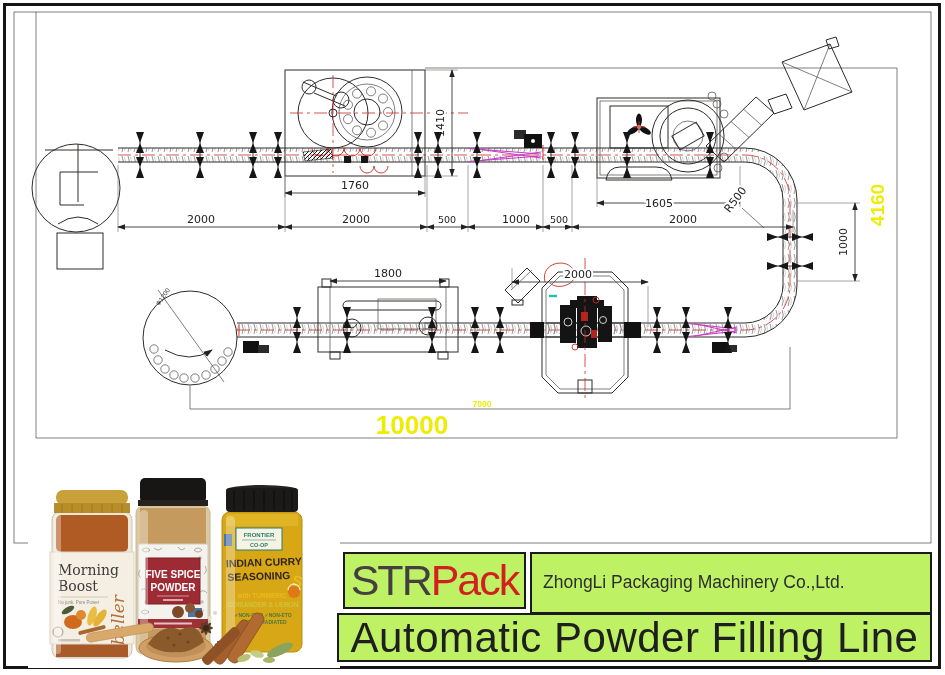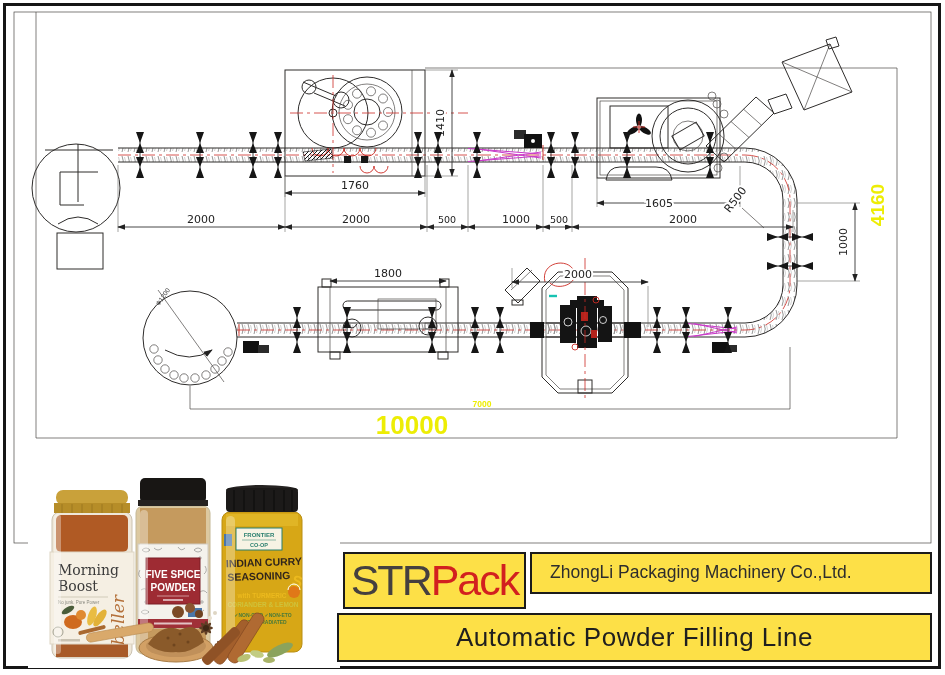--- a/index.html
+++ b/index.html
@@ -18,29 +18,29 @@
   .dim     { stroke:#333; fill:none; stroke-width:0.9; }
   .ext     { stroke:#6a6866; fill:none; stroke-width:0.6; }
   .red     { stroke:#cc2a23; fill:none; stroke-width:0.9; }
   .redash  { stroke:#cc2a23; fill:none; stroke-width:0.8; stroke-dasharray:13 4 3 4; }
   .mag     { stroke:#c93ac9; fill:none; stroke-width:1; }
   .dimt    { font:11px "DejaVu Sans", sans-serif; fill:#222; }
   .dimts   { font:9.5px "DejaVu Sans", sans-serif; fill:#222; }
   .halo    { paint-order:stroke; stroke:#ffffff; stroke-width:4px; }
   .ylw     { font-weight:bold; }
   
-  .bbox { position:absolute; background:#fde047; border:2px solid #1b1b1b; }
+  .bbox { position:absolute; background:#bef264; border:2px solid #1b1b1b; }
   #logo-box { left:343px; top:552px; width:183px; height:57px; display:flex; align-items:center; justify-content:center; }
   #logo-box .logo1 { font-size:43px; letter-spacing:-2px; color:#45403f; line-height:1; }
   #logo-box .logo2 { font-size:43px; letter-spacing:-2px; color:#d2201f; line-height:1; font-weight:500; }
-  #company-box { left:530px; top:552px; width:402px; height:42px; display:flex; flex-direction:column; justify-content:center; padding-left:18px; }
+  #company-box { left:530px; top:552px; width:402px; height:62px; display:flex; flex-direction:column; justify-content:center; padding-left:11px; }
   #company-box .l1 { font-size:17.5px; color:#2d2d2d; line-height:1.35; }
   #company-box .l2 { font-size:17.5px; color:#2d2d2d; line-height:1.35; }
   #title-banner { left:337px; top:613px; width:595px; height:49px; display:flex; align-items:center; justify-content:center; }
-  #title-banner .t { font-size:26px; color:#1f1f1f; letter-spacing:0.5px; }
+  #title-banner .t { font-size:42px; color:#1f1f1f; letter-spacing:0.5px; }
 </style>
 </head>
 <body>
 
 <div id="page">
   <div id="outer-frame"></div>
 
   <svg width="945" height="560" viewBox="0 0 945 560" style="position:absolute;left:0;top:0;">
     <defs>
       <marker id="arr" viewBox="0 0 10 10" refX="9" refY="5" markerWidth="9" markerHeight="9" orient="auto-start-reverse">

